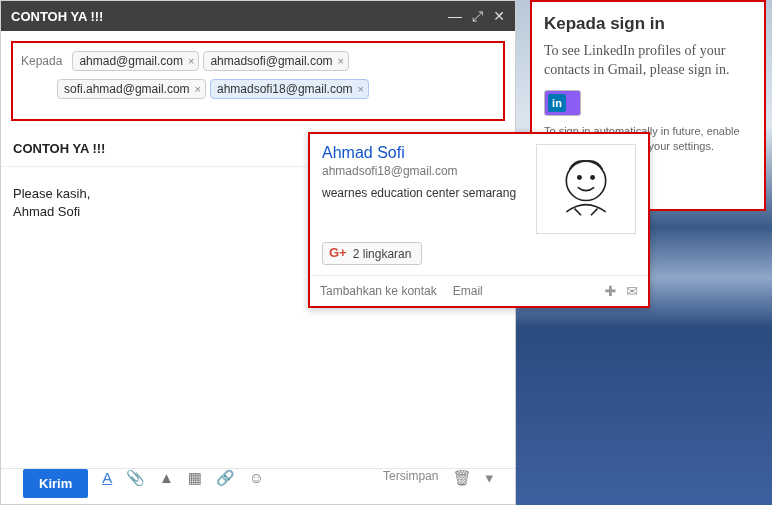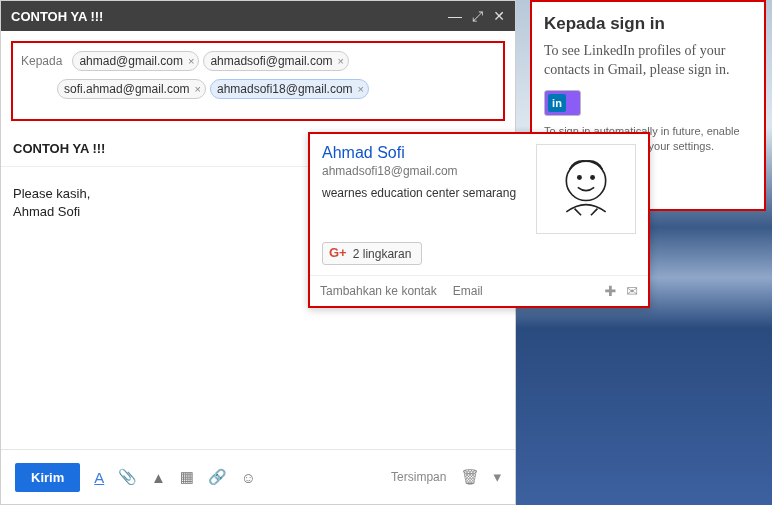--- a/index.html
+++ b/index.html
@@ -54,21 +54,21 @@
     margin: 10px;
     padding: 6px 6px 18px 6px;
     min-height: 72px;
   }
   .recip-row { display:flex; align-items:center; flex-wrap:wrap; gap:4px; }
   .kepada-label { color:#777; font-size:12px; margin-right:6px; margin-left:2px; }
   .chip {
     display:inline-flex;
     align-items:center;
     border:1px solid #ccc;
-    border-radius:10px;
+    border-radius:4px;
     background:#f7f7f7;
     padding:2px 4px 2px 6px;
     font-size:12px;
     color:#333;
     margin:2px 0;
   }
   .chip.selected { background:#e4eefb; border-color:#a9c6f5; }
   .chip .x { margin-left:5px; color:#888; font-size:11px; cursor:pointer; }
   .row2 { margin-left:38px; margin-top:4px; }
 
@@ -80,24 +80,24 @@
     font-weight:bold;
   }
   .body-area {
     padding: 18px 12px 10px 12px;
     flex:1;
     font-size:13px;
     color:#222;
     line-height:1.4;
   }
   .toolbar {
-    height: 55px;
+    height: 36px;
     display:flex;
-    align-items:center;
-    padding:0 14px;
+    align-items:flex-start;
+    padding:0 22px;
     border-top:1px solid #e5e5e5;
     gap:14px;
   }
   .btn-send {
     background:#1a73e8;
     background:#3b7ddd;
     background:#1b6fde;
     color:#fff;
     border:none;
     padding:7px 16px;

